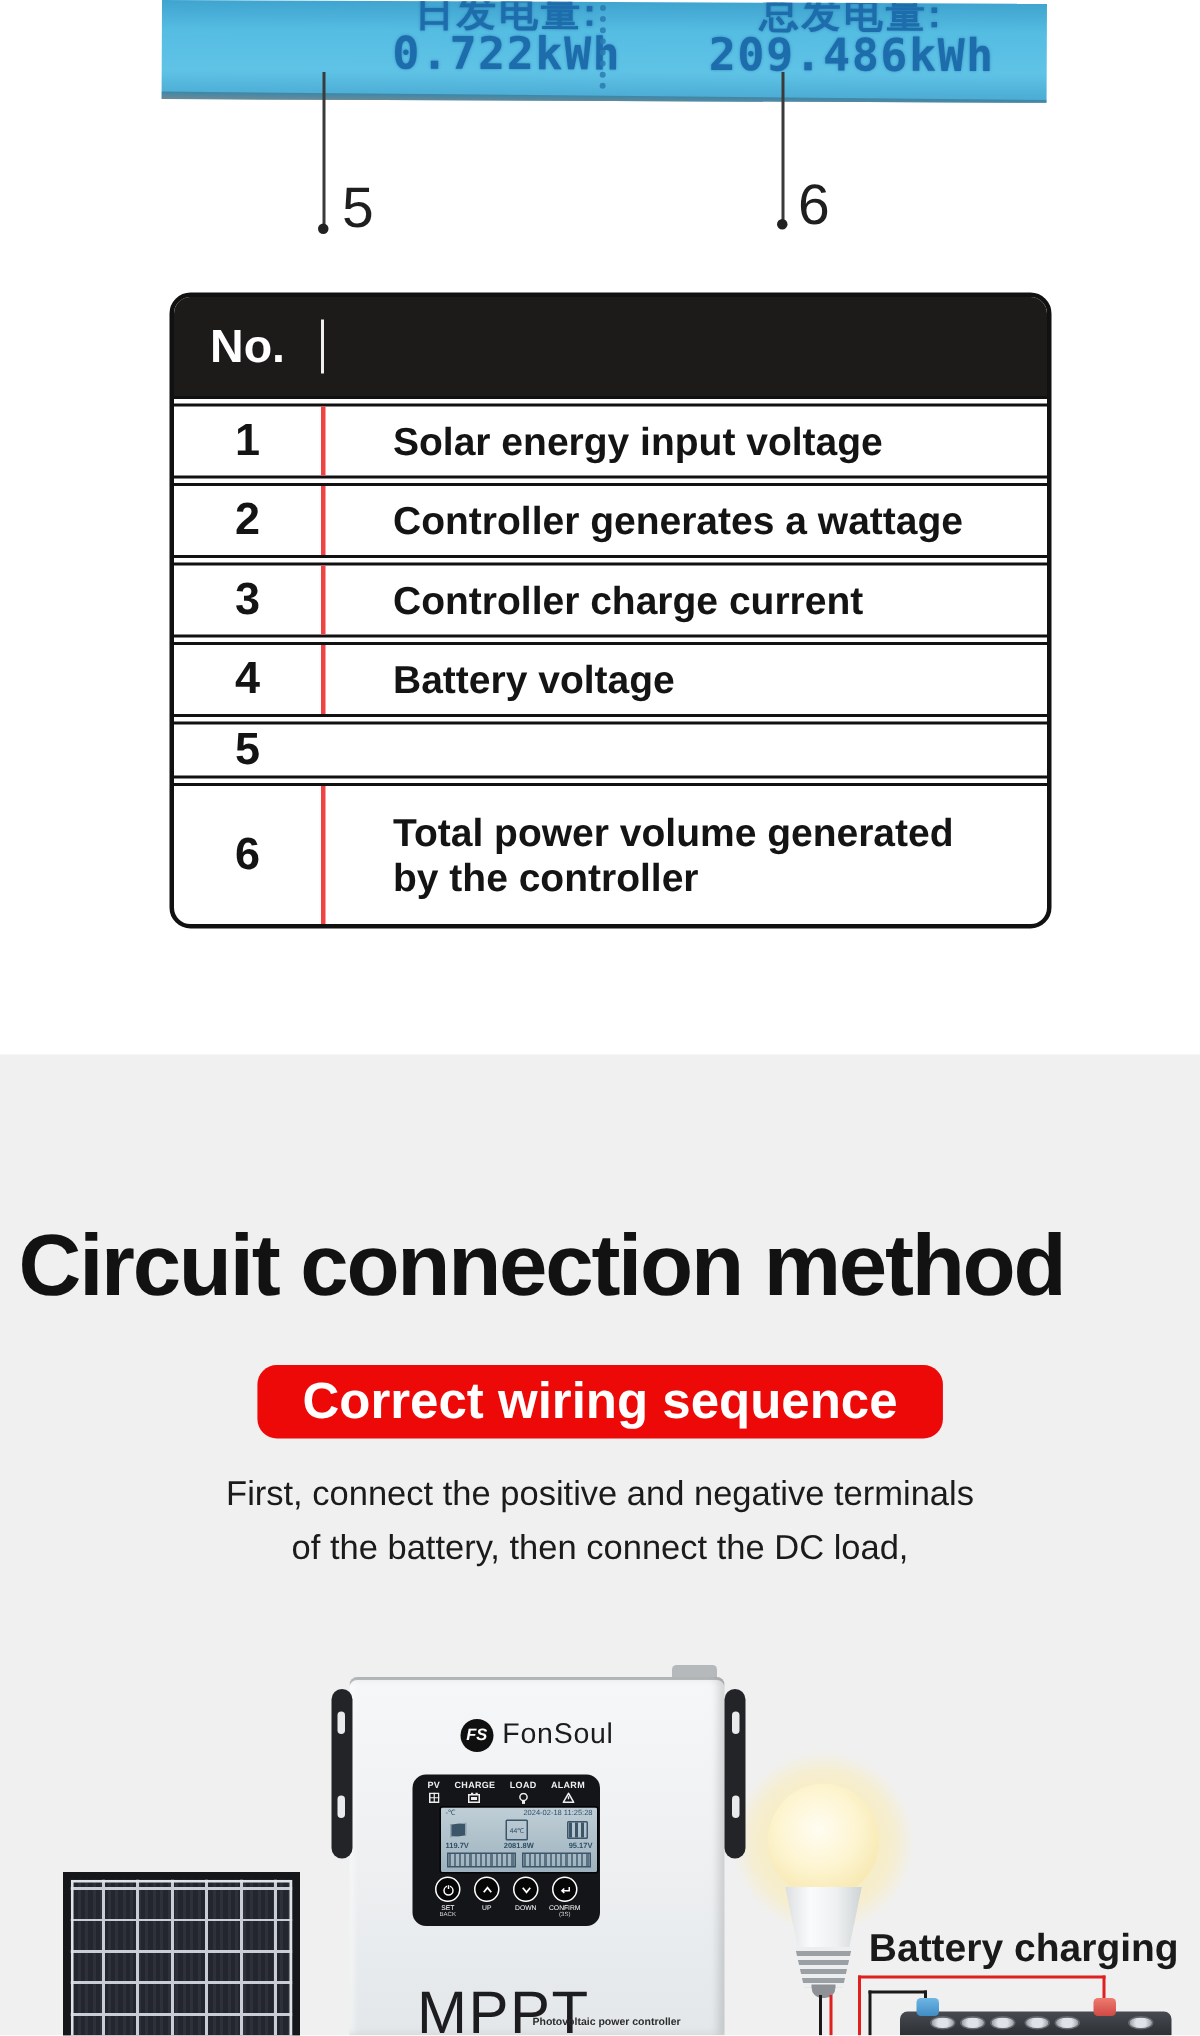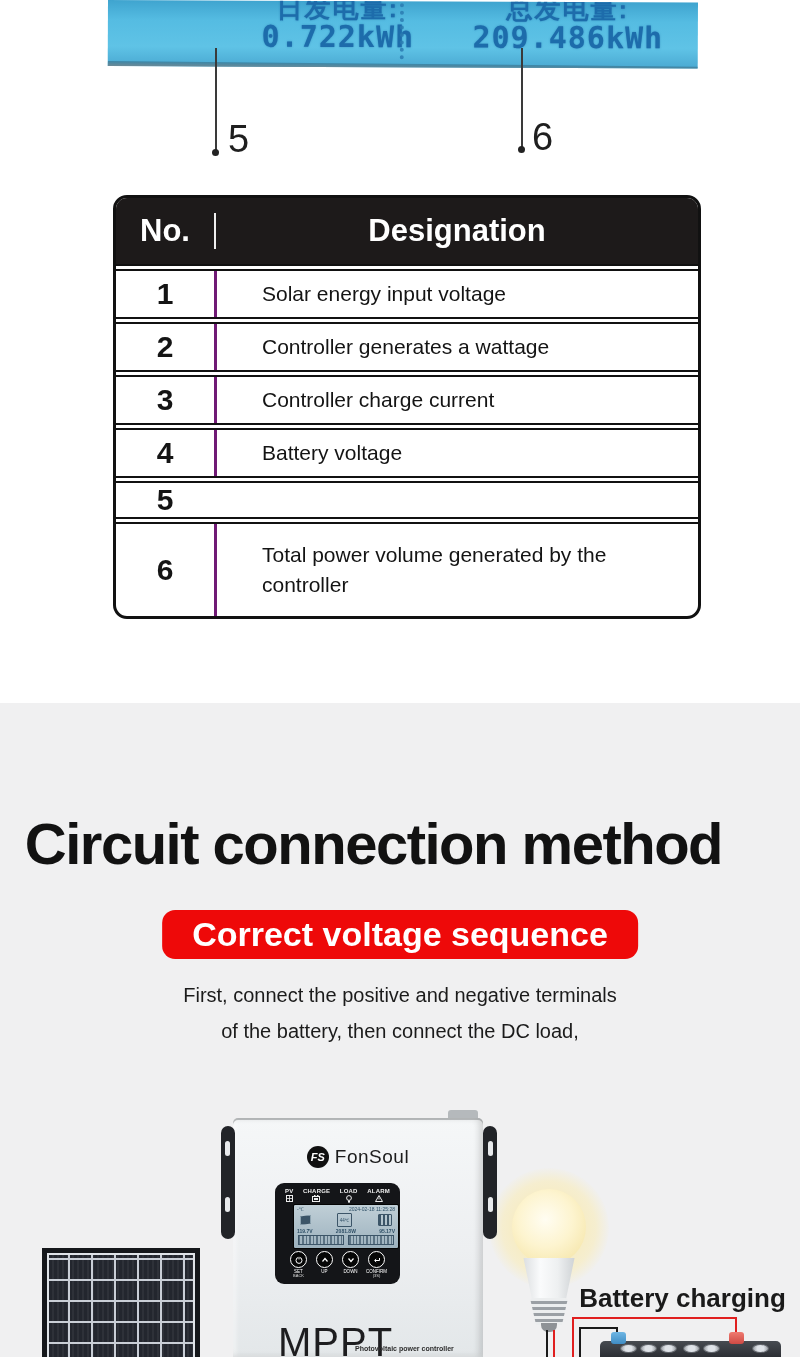--- a/index.html
+++ b/index.html
@@ -28,34 +28,34 @@
 
   
   .spec-table{position:absolute;left:113px;top:195px;width:582px;border:3px solid #111;
     border-radius:14px;overflow:hidden;background:#fff;}
   .thead{display:flex;background:#1d1a1a;height:66px;align-items:center;}
   .th-no{width:98px;text-align:center;color:#fff;font-size:31px;font-weight:bold;border-right:2px solid #efefef;}
   .th-desc{flex:1;text-align:center;color:#fff;font-size:31px;font-weight:bold;}
   .trow{display:flex;border-top:7px double #111;align-items:stretch;}
   .td-no{width:98px;display:flex;align-items:center;justify-content:center;
     font-size:30px;font-weight:bold;color:#141414;}
-  .td-desc{flex:1;border-left:3px solid #701a75;display:flex;align-items:center;
-    padding:9px 28px 9px 45px;font-size:21px;font-weight:normal;color:#141414;line-height:30px;}
+  .td-desc{flex:1;border-left:3px solid #ef4444;display:flex;align-items:center;
+    padding:9px 28px 9px 45px;font-size:26px;font-weight:bold;color:#141414;line-height:30px;}
   .trow.short .td-desc{height:46px;padding-top:0;padding-bottom:0;}
   .trow.tall .td-desc{min-height:74px;}
 
   
   .gray-section{position:absolute;left:0;top:703px;width:800px;height:654px;background:#f0f0f1;}
-  .section-title{position:absolute;left:0;top:810px;width:722px;text-align:right;margin:0;
+  .section-title{position:absolute;left:0;top:810px;width:722px;text-align:center;margin:0;
     font-size:58px;font-weight:bold;letter-spacing:-1.5px;color:#121212;}
   .badge{position:absolute;left:50%;top:910px;transform:translateX(-50%);
     background:#ee0909;color:#fff;font-size:34px;font-weight:bold;
     height:49px;line-height:49px;padding:0 30px;border-radius:13px;white-space:nowrap;}
   .para{position:absolute;left:0;top:977px;width:800px;text-align:center;
-    font-size:20px;line-height:36px;color:#1b1b1b;font-weight:500;}
+    font-size:23px;line-height:36px;color:#1b1b1b;font-weight:500;}
 
   
   .solar-panel{position:absolute;left:42px;top:1248px;width:148px;height:110px;
     border:5px solid #15171b;background-color:#23262e;
     background-image:
       repeating-linear-gradient(0deg,transparent 0 19px,#c9ced6 19px 21px),
       repeating-linear-gradient(90deg,transparent 0 21px,#c9ced6 21px 23px),
       repeating-linear-gradient(90deg,rgba(255,255,255,.05) 0 2px,transparent 2px 5px);
     box-shadow:inset 0 0 0 2px #dfe3e8;}
 
@@ -152,21 +152,20 @@
   <div class="callout-line" style="left:215px;top:48px;height:102px;"></div>
   <div class="callout-dot" style="left:212px;top:149px;"></div>
   <div class="callout-num" style="left:228px;top:118px;">5</div>
   <div class="callout-line" style="left:521px;top:48px;height:99px;"></div>
   <div class="callout-dot" style="left:518px;top:146px;"></div>
   <div class="callout-num" style="left:532px;top:116px;">6</div>
 
   <div class="spec-table">
     <div class="thead">
       <div class="th-no">No.</div>
-      <div class="th-desc">Designation</div>
     </div>
     <div class="trow short">
       <div class="td-no">1</div>
       <div class="td-desc">Solar energy input voltage</div>
     </div>
     <div class="trow short">
       <div class="td-no">2</div>
       <div class="td-desc">Controller generates a wattage</div>
     </div>
     <div class="trow short">
@@ -182,21 +181,21 @@
     </div>
     <div class="trow tall">
       <div class="td-no">6</div>
       <div class="td-desc">Total power volume generated by the controller</div>
     </div>
   </div>
 
   <div class="gray-section"></div>
 
   <h1 class="section-title">Circuit connection method</h1>
-  <div class="badge">Correct voltage sequence</div>
+  <div class="badge">Correct wiring sequence</div>
   <div class="para">
     <div>First, connect the positive and negative terminals</div>
     <div>of the battery, then connect the DC load,</div>
   </div>
 
   <div class="bulb-glow"></div>
 
   <div class="solar-panel"></div>
 
   <div class="ctl-tab"></div>

